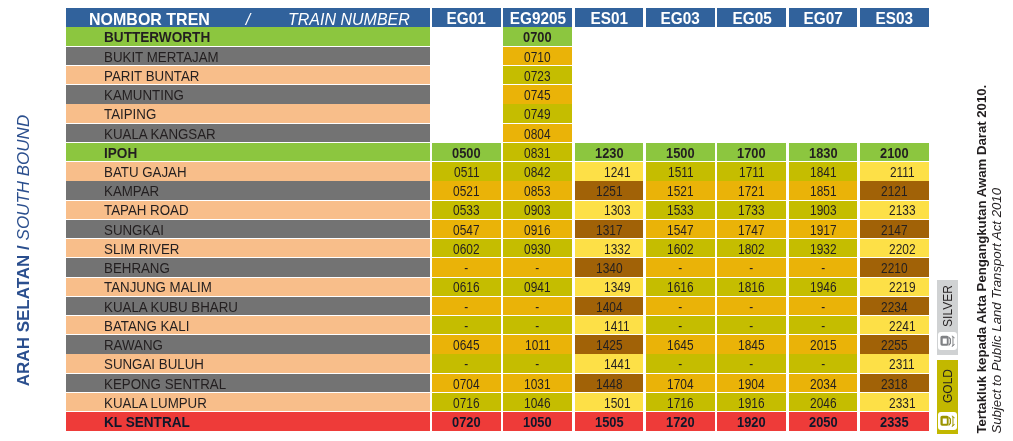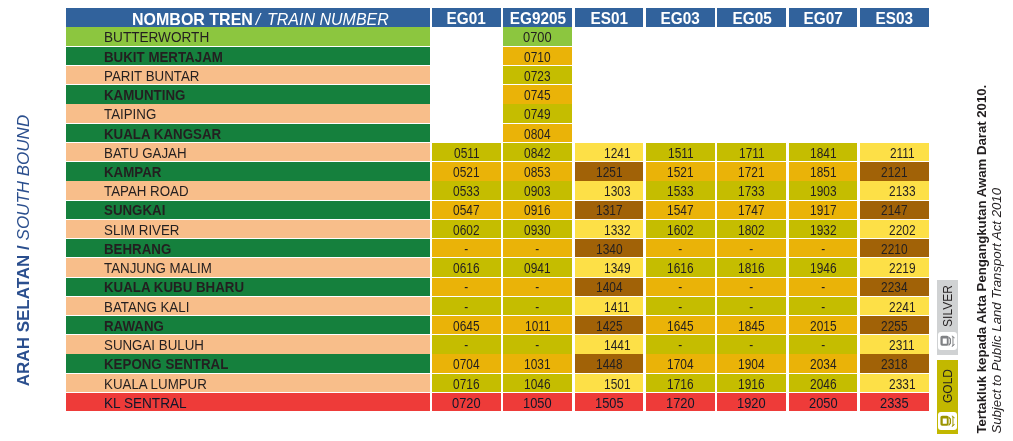--- a/index.html
+++ b/index.html
@@ -25,39 +25,39 @@
         display:flex;align-items:center;font-size:13.8px;color:#231f20;
         line-height:1;overflow:hidden;}
   .cell:last-child{margin-right:0;}
   .cell > span{display:inline-block;position:relative;top:1.6px;}
   .station{width:363.5px;padding-left:38.3px;}
   .station > span{transform:scaleX(0.965);transform-origin:left center;}
   .station.bold > span{transform:scaleX(0.985);transform-origin:left center;}
   .time{width:68.73px;justify-content:center;}
   .time > span{transform:scaleX(0.862);}
   .time.bold > span{transform:scaleX(0.93);}
-  .bold{font-weight:normal;}
+  .bold{font-weight:bold;}
   .white{color:#0f172a;}
 
   
   .hcell{background:#31629c;color:#ffffff;font-weight:bold;
          justify-content:center;font-size:15.8px;height:19.1px;}
   .hcell > span{top:1.6px;transform:scaleX(0.97);}
-  .hstation{justify-content:center;padding-left:23px;width:363.5px;font-size:15.7px;}
+  .hstation{justify-content:flex-start;padding-left:23px;width:363.5px;font-size:15.7px;gap:32px;}
   .hstation > span{transform:scaleX(1.02);transform-origin:left center;top:2.5px;}
   .hs{font-weight:normal;font-style:italic;white-space:pre;letter-spacing:1.2px;}
   .hi{font-style:italic;font-weight:normal;}
 
   
   .c-green{background:#8cc63f;}
   .c-red{background:#ee3b39;text-align:center;}
   .c-empty{background:transparent;}
   .s-green{background:#8cc63f;}
   .s-red{background:#ee3b39;}
-  .s-dark{background:#15803d;font-weight:bold;}
+  .s-dark{background:#737373;}
   .s-light{background:#f8be8a;text-align:right;}
   .c-olive-dark{background:#eab308;}
   .c-olive-light{background:#c5bd00;}
   .c-gray-dark{background:#a16207;}
   .c-gray-light{background:#fde047;padding-left:16px;}
 
   
   .badge{position:absolute;left:937px;width:21px;
          display:flex;flex-direction:column;align-items:center;}
   .badge .lbl{flex:1;display:flex;align-items:center;justify-content:center;
@@ -193,20 +193,46 @@
         <div class="cell time c-olive-dark">
           <span>0804</span>
         </div>
         <div class="cell time c-empty"></div>
         <div class="cell time c-empty"></div>
         <div class="cell time c-empty"></div>
         <div class="cell time c-empty"></div>
         <div class="cell time c-empty"></div>
       </div>
       <div class="row">
+        <div class="cell station s-green bold">
+          <span>IPOH</span>
+        </div>
+        <div class="cell time c-green bold">
+          <span>0500</span>
+        </div>
+        <div class="cell time c-olive-light">
+          <span>0831</span>
+        </div>
+        <div class="cell time c-green bold">
+          <span>1230</span>
+        </div>
+        <div class="cell time c-green bold">
+          <span>1500</span>
+        </div>
+        <div class="cell time c-green bold">
+          <span>1700</span>
+        </div>
+        <div class="cell time c-green bold">
+          <span>1830</span>
+        </div>
+        <div class="cell time c-green bold">
+          <span>2100</span>
+        </div>
+      </div>
+      <div class="row">
         <div class="cell station s-light">
           <span>BATU GAJAH</span>
         </div>
         <div class="cell time c-olive-light">
           <span>0511</span>
         </div>
         <div class="cell time c-olive-light">
           <span>0842</span>
         </div>
         <div class="cell time c-gray-light">

